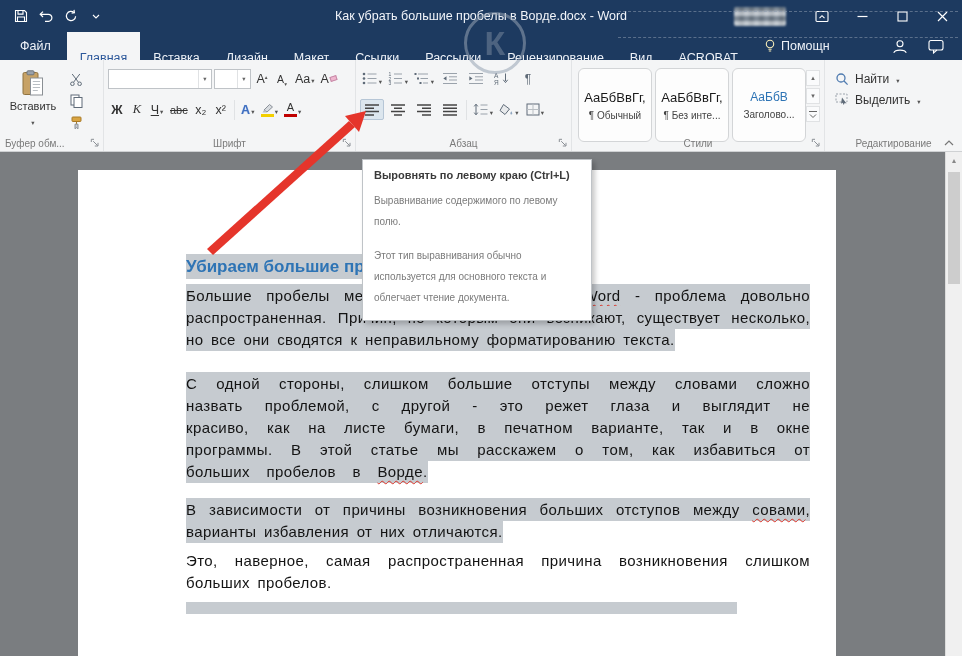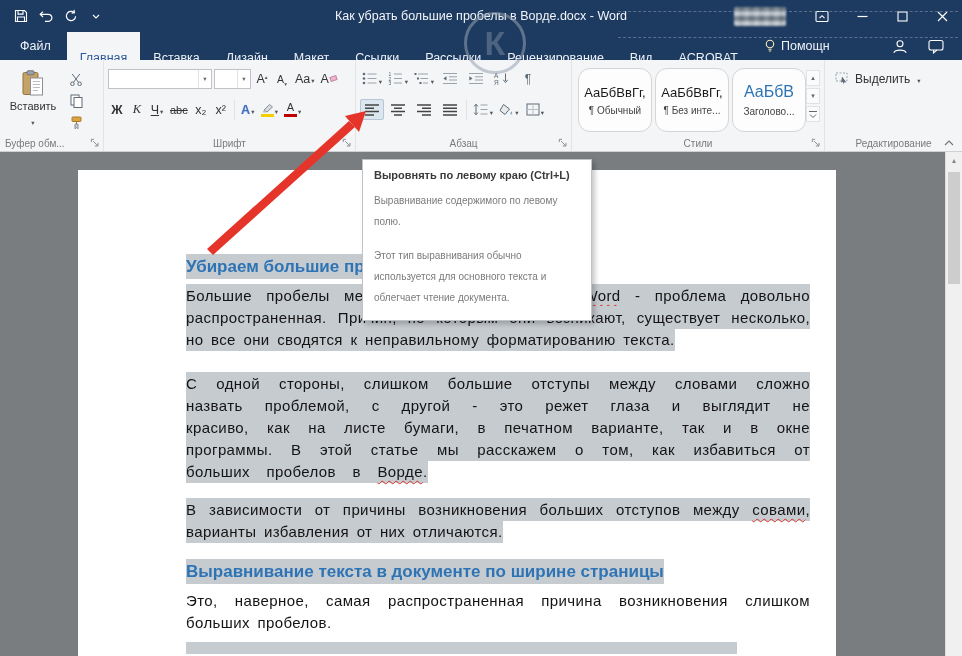--- a/index.html
+++ b/index.html
@@ -71,24 +71,24 @@
 
   
   .g-par{width:216px}
   .pbtn{width:24px;height:21px;display:inline-flex;align-items:center;justify-content:center;border-radius:2px}
   .pbtn.hover{background:#dce6ee;border:1px solid #b6c6d6}
   .pilcrow::after{content:"¶";font-size:12px;color:#5f6b78}
 
   
   .g-sty{width:253px}
   .cards{display:flex;gap:3px;padding-left:6px}
-  .card{width:74px;height:64px;background:#fdfdfd;border:1px solid #d3d5d7;border-radius:12px;
+  .card{width:74px;height:74px;background:#fdfdfd;border:1px solid #d3d5d7;border-radius:6px;
     display:flex;flex-direction:column;align-items:center;justify-content:center;gap:5px}
   .card .prev{font-size:13px;color:#1a1a1a;white-space:nowrap}
-  .card.h .prev{color:#2e74b5;font-size:16px}
+  .card.h .prev{color:#2e74b5;font-size:12px}
   .card .nm{font-size:10px;color:#444;white-space:nowrap}
   .stycol{position:absolute;right:4px;top:10px;display:flex;flex-direction:column;gap:2px;align-items:center}
   .stybtn{width:14px;height:16px;display:flex;align-items:center;justify-content:center;font-size:7px;color:#666;
     border:1px solid #e0e2e4;background:#fafbfc}
 
   
   .g-edit{flex:1}
   .edit-item{display:flex;align-items:center;gap:6px;height:21px;padding-left:10px;font-size:12px;color:#333}
   .collapse{position:absolute;right:8px;bottom:5px}
 
@@ -527,20 +527,30 @@
             <path d="M1.3 4V1.3H4"></path>
             <path d="M3.2 3.2L7.6 7.6"></path>
             <path d="M8 4.8V8H4.8"></path>
           </svg>
         </span>
     </div>
 
     <div class="group g-edit">
       <div class="edit-item">
         <span>
+            <svg width="14" height="14" viewBox="0 0 14 14" fill="none" stroke="#4f7bb0" stroke-width="1.3">
+              <circle cx="6" cy="6" r="4"></circle>
+              <path d="M9 9l3.6 3.6"></path>
+            </svg>
+          </span>
+        <span>Найти</span>
+        <span class="c"></span>
+      </div>
+      <div class="edit-item">
+        <span>
             <svg width="14" height="13" viewBox="0 0 14 13">
               <rect x="1" y="1" width="11" height="8" fill="none" stroke="#9aa2ab" stroke-dasharray="2 1.5"></rect>
               <path d="M7 4.5l4.5 6-1.9-.4-.8 2-1.2-2.4-1.6 1z" fill="#5f6b78"></path>
             </svg>
           </span>
         <span>Выделить</span>
         <span class="c"></span>
       </div>
       <div class="grp-label">Редактирование</div>
       <span class="collapse">
@@ -551,21 +561,20 @@
     </div>
   </div>
 
   <div class="docarea">
     <div class="page">
       <div class="content">
         <div class="h1t"><span class="hl">Убираем большие проб</span></div>
         <p class="p1"><span class="hl">Большие пробелы между словами в <u class="sp">Microsoft Word</u> - проблема довольно распространенная. Причин, по которым они возникают, существует несколько, но все они сводятся к неправильному форматированию текста.</span></p>
         <p class="p2"><span class="hl">С одной стороны, слишком большие отступы между словами сложно назвать проблемой, с другой - это режет глаза и выглядит не красиво, как на листе бумаги, в печатном варианте, так и в окне программы. В этой статье мы расскажем о том, как избавиться от больших пробелов в <u class="sp">Ворде</u>.</span></p>
         <p class="p3"><span class="hl">В зависимости от причины возникновения больших отступов между <u class="sp">совами</u>, варианты избавления от них отличаются.</span></p>
-        <div class="h2t"><span class="hl">Выравнивание текста в документе по ширине страницы</span></div>
         <p class="p4"><span>Это, наверное, самая распространенная причина возникновения слишком больших пробелов.</span></p>
         <div class="selbar"></div>
       </div>
     </div>
     <div class="scrollbar">
       <div class="sb-up"></div>
       <div class="sb-thumb"></div>
     </div>
   </div>
 

